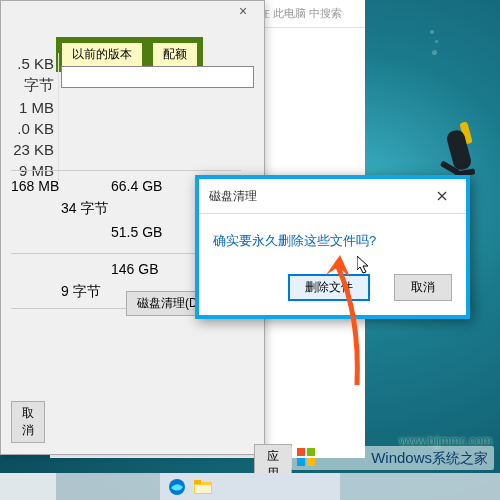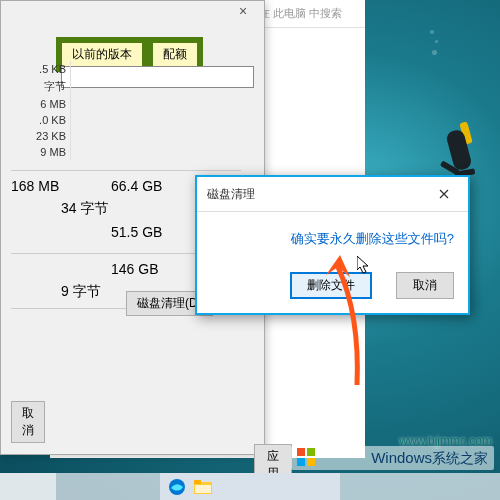--- a/index.html
+++ b/index.html
@@ -21,42 +21,42 @@
 .addr-sep { color: #ccc; margin: 0 2px; }
 .search-box { margin-left: auto; padding: 2px 8px; color: #999; font-size: 11px; border-left: 1px solid #e0e0e0; height: 100%; display: flex; align-items: center; width: 130px; }
 .search-box svg { margin-right: 4px; }
 
 .explorer-body { position: absolute; top: 28px; left: 50px; right: 135px; height: 430px; background: #fff; }
 
 .props-dialog { position: absolute; top: 0; left: 0; width: 265px; height: 455px; background: #f0f0f0; border: 1px solid #aaa; box-shadow: 2px 2px 8px rgba(0,0,0,0.2); }
 .props-close { position: absolute; top: 2px; right: 6px; font-size: 14px; color: #555; width: 30px; height: 20px; text-align: center; }
 .tab-strip { position: absolute; top: 36px; left: 55px; display: flex; font-size: 12px; }
 .tab { padding: 3px 10px; border: 6px solid #4d7c0f; background: #fef9c3; margin-right: -1px; }
-.file-list { position: absolute; top: 60px; left: 0; width: 70px; font-size: 11px; color: #333; }
+.file-list { position: absolute; top: 52px; left: 0; width: 58px; font-size: 15px; color: #333; }
 .file-row { padding: 2px 4px; text-align: right; border-right: 1px solid #e0e0e0; }
 .disk-info { position: absolute; top: 165px; left: 10px; right: 23px; font-size: 14px; }
 .disk-row { display: flex; padding: 3px 0; }
 .disk-c1 { width: 50px; }
 .disk-c2 { width: 50px; margin-top: 22px; }
 .disk-c3 { width: 60px; }
 .disk-sep { border-top: 1px solid #ccc; margin: 4px 0; }
 .input-outline { position: absolute; top: 65px; left: 60px; right: 10px; height: 22px; border: 1px solid #888; background: #fff; }
 .dc-btn { position: absolute; font-size: 12px; padding: 3px 10px; border: 1px solid #adadad; background: #e1e1e1; }
 .disk-cleanup-btn { top: 290px; left: 125px; }
 .content-lbl { position: absolute; top: 335px; left: 50px; font-size: 12px; }
 .bottom-btns { position: absolute; bottom: 10px; right: 10px; display: flex; gap: 8px; }
 .left-bottom { position: absolute; bottom: 53px; left: 10px; }
 
 .small-dialog { position: absolute; top: 0; left: 0; width: 50px; height: 455px; background: #f0f0f0; border-right: 1px solid #ccc; }
 
-.confirm-dialog { position: absolute; top: 175px; left: 195px; width: 275px; background: #fff; border: 2px solid #0ea5e9; box-shadow: 3px 3px 12px rgba(0,0,0,0.4); z-index: 10; }
+.confirm-dialog { position: absolute; top: 175px; left: 195px; width: 275px; background: #fff; border: 4px solid #0ea5e9; box-shadow: 3px 3px 12px rgba(0,0,0,0.4); z-index: 10; }
 .confirm-title { background: #fff; color: #333; padding: 7px 10px; font-size: 12px; border-bottom: 1px solid #ddd; display: flex; align-items: center; justify-content: space-between; }
 .confirm-close { width: 28px; height: 20px; display: flex; align-items: center; justify-content: center; color: #333; }
 .confirm-body { padding: 18px 14px 14px; }
-.confirm-msg { color: #0066cc; font-size: 13px; margin-bottom: 24px; text-align: right; }
+.confirm-msg { color: #0066cc; font-size: 13px; margin-bottom: 24px; }
 .confirm-btns { display: flex; justify-content: flex-end; gap: 24px; }
 .confirm-btn { font-size: 12px; padding: 4px 16px; border: 1px solid #adadad; background: #e1e1e1; }
 .confirm-btn.focus { border: 1px solid #0078d7; background: #e5f1fb; box-shadow: 0 0 0 1px #0078d7 inset; }
 
 .arrow { position: absolute; top: 255px; left: 260px; z-index: 20; pointer-events: none; }
 .arrow-line { stroke: #ff5518; stroke-width: 5; fill: none; }
 .arrow-head { fill: #ff5518; }
 
 .cursor { position: absolute; top: 256px; left: 357px; z-index: 25; pointer-events: none; }
 
@@ -109,21 +109,21 @@
 <div class="props-dialog">
   <div class="props-close">×</div>
   <div class="tab-strip">
     <div class="tab">以前的版本</div>
     <div class="tab">配额</div>
   </div>
   <div class="input-outline"></div>
   <div class="file-list">
     <div class="file-row">.5 KB</div>
     <div class="file-row">字节</div>
-    <div class="file-row">6 MB</div>
+    <div class="file-row">1 MB</div>
     <div class="file-row">.0 KB</div>
     <div class="file-row">23 KB</div>
     <div class="file-row">9 MB</div>
   </div>
   <div class="disk-info">
     <div class="disk-sep"></div>
     <div class="disk-row">
       <span class="disk-c1">168 MB</span>
       <span class="disk-c2">34 字节</span>
       <span class="disk-c3">66.4 GB</span>

